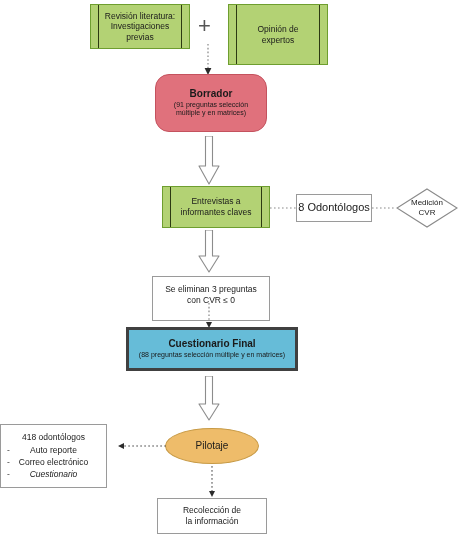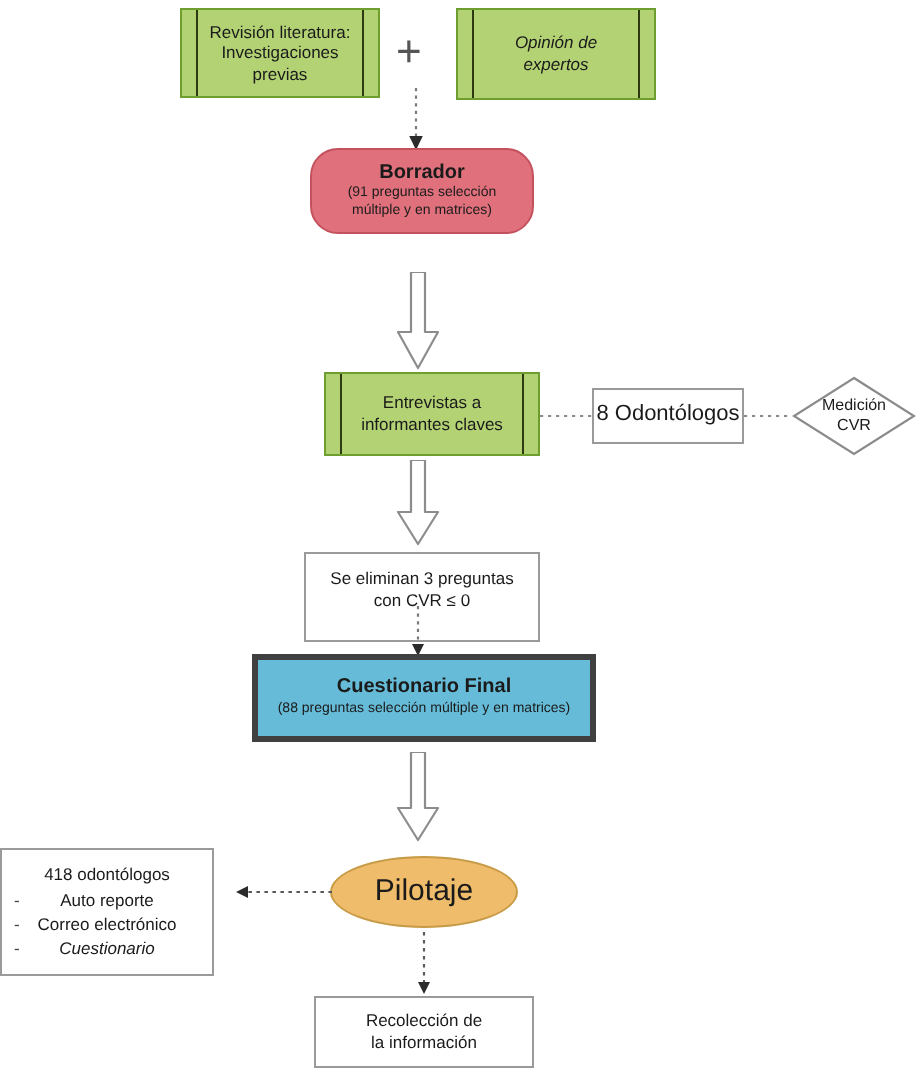--- a/index.html
+++ b/index.html
@@ -83,21 +83,21 @@
     justify-content: center;
     text-align: center;
     line-height: 1.25;
     font-size: 8px;
   }
 
   .t-title { font-size: 10px; font-weight: bold; }
   .t-sub   { font-size: 7px; }
   .t-body  { font-size: 8.5px; }
   .t-body9 { font-size: 11px; }
-  .t-big   { font-size: 15px; }
+  .t-big   { font-size: 10px; }
   .italic  { font-style: italic; }
 
   
   .plus {
     position: absolute;
     color: #555;
     font-size: 22px;
     line-height: 1;
     font-weight: 300;
   }
@@ -138,35 +138,35 @@
     <span class="bar r"></span>
     <div class="txt">
       <div class="t-body">Revisión literatura:</div>
       <div class="t-body">Investigaciones</div>
       <div class="t-body">previas</div>
     </div>
   </div>
 
   <div class="plus" style="left:198px; top:15px;">+</div>
 
-  <div class="node proc" style="left:228px; top:4px; width:100px; height:46px;font-style:italic;">
+  <div class="node proc" style="left:228px; top:4px; width:100px; height:61px;">
     <span class="bar l"></span>
     <span class="bar r"></span>
     <div class="txt">
       <div class="t-body">Opinión de</div>
       <div class="t-body">expertos</div>
     </div>
   </div>
 
   <svg class="conn" style="left:198px; top:44px;" width="20" height="32" viewBox="0 0 20 32">
     <line x1="10" y1="0" x2="10" y2="25" stroke="#7a7a7a" stroke-width="1.1" stroke-dasharray="1.6 2.2"></line>
     <path d="M10 31 L6.6 24 L13.4 24 Z" fill="#2b2b2b"></path>
   </svg>
 
-  <div class="node rounded-red" style="left:155px; top:74px; width:112px; height:43px;">
+  <div class="node rounded-red" style="left:155px; top:74px; width:112px; height:58px;">
     <div class="t-title">Borrador</div>
     <div class="t-sub">(91 preguntas selección</div>
     <div class="t-sub">múltiple y en matrices)</div>
   </div>
 
   <svg class="blockarrow" style="left:198px; top:136px;" width="22" height="50" viewBox="0 0 22 50">
     <path d="M7.5 0 L14.5 0 L14.5 30 L21 30 L11 48 L1 30 L7.5 30 Z" fill="#ffffff" stroke="#8c8c8c" stroke-width="1.1" stroke-linejoin="round"></path>
   </svg>
 
   <div class="node proc" style="left:162px; top:186px; width:108px; height:42px;">

